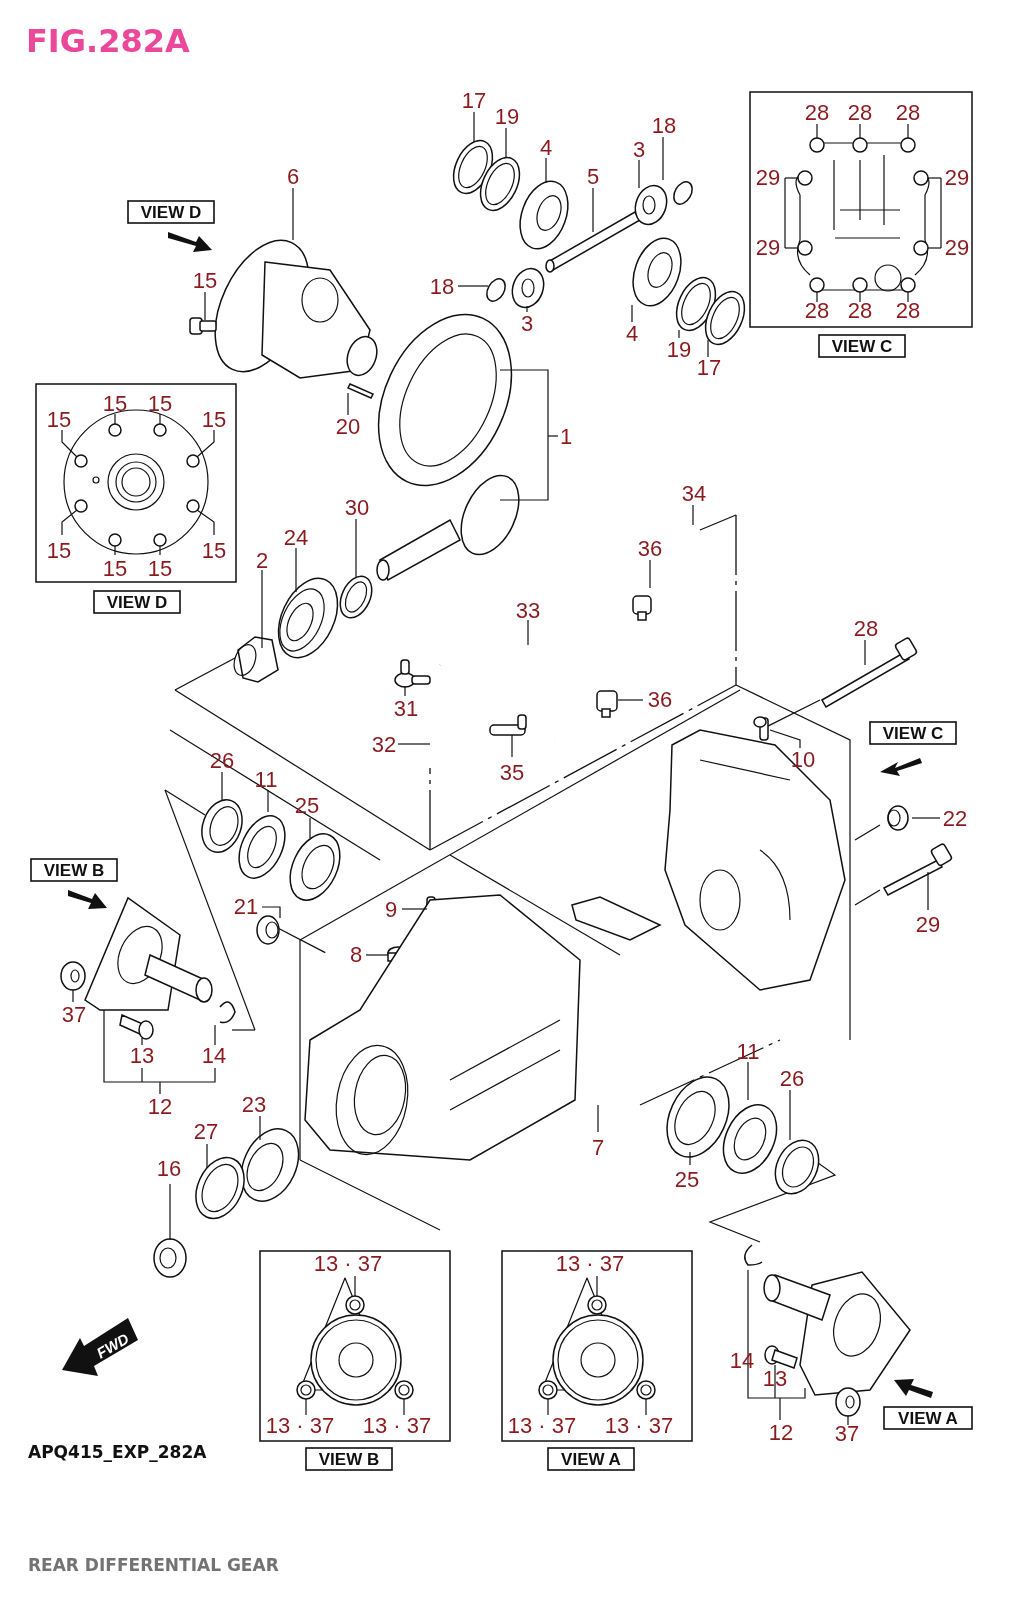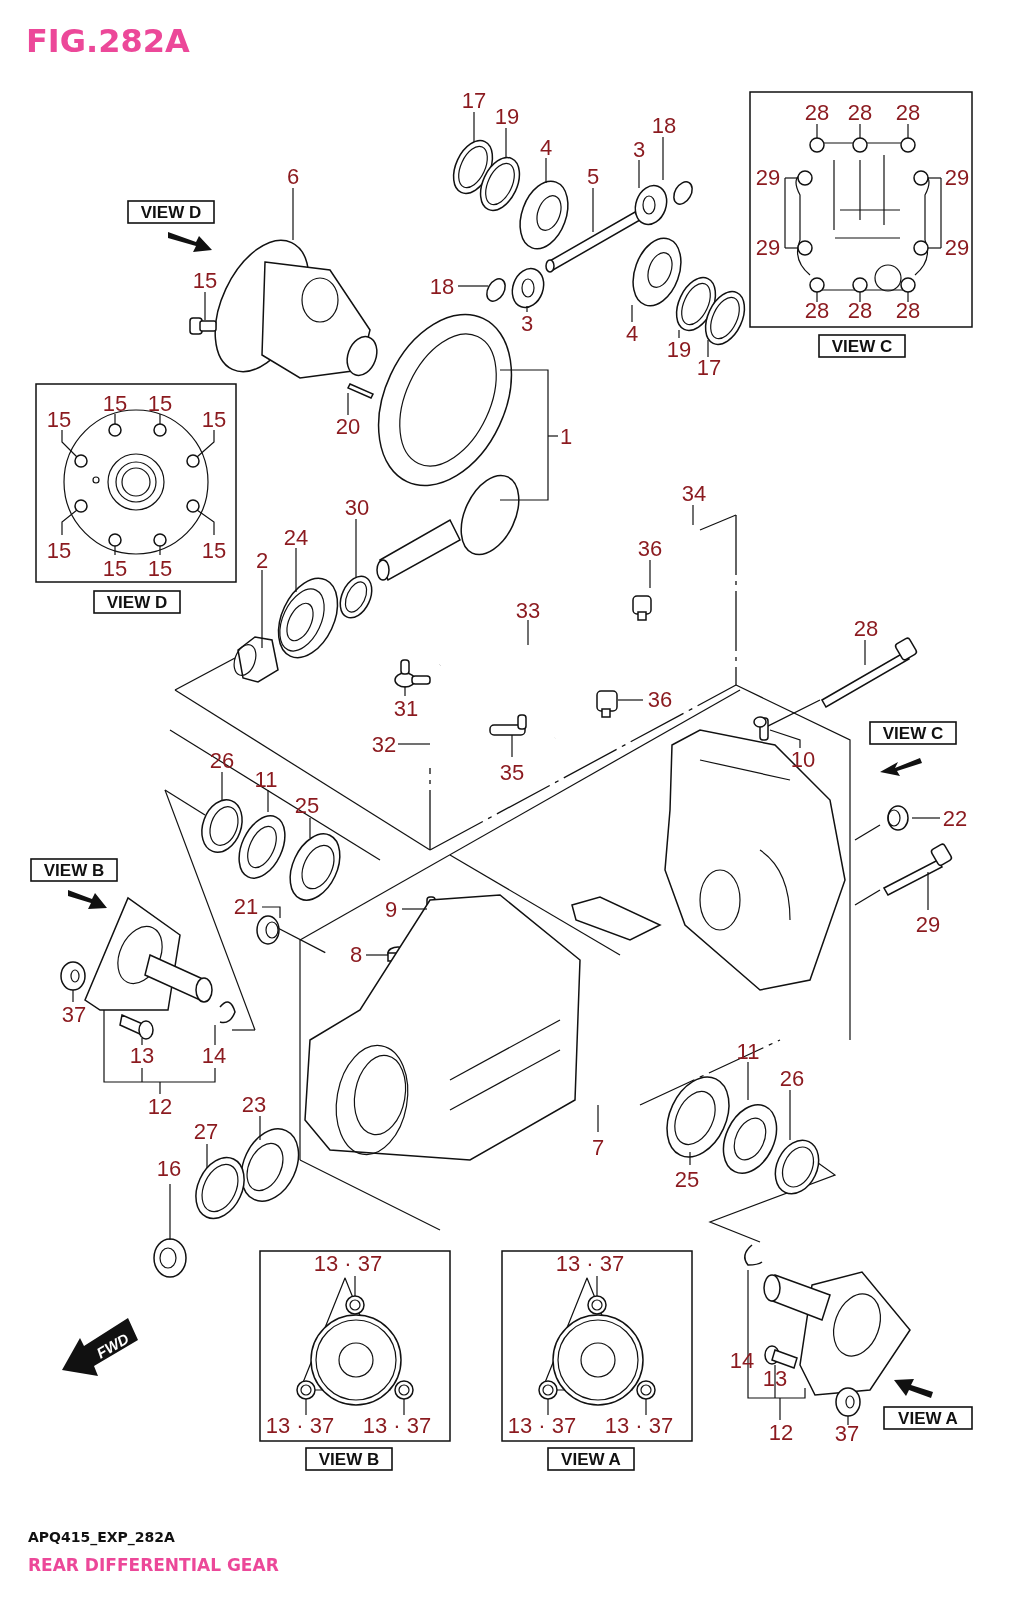--- a/index.html
+++ b/index.html
@@ -1,19 +1,19 @@
 <!DOCTYPE html>
 <html><head>
 <meta charset="utf-8">
 <style>
   html,body{margin:0;padding:0;background:#fff;}
   body{width:1024px;height:1600px;position:relative;overflow:hidden;font-family:"Liberation Sans",sans-serif;}
   #fig-title{position:absolute;left:26px;top:22px;font-family:"DejaVu Sans",sans-serif;font-weight:bold;font-size:32px;color:#ec4899;letter-spacing:0px;}
-  #code{position:absolute;left:28px;top:1529px;font-family:"DejaVu Sans",sans-serif;font-weight:bold;font-size:14px;color:#111;}
-  #desc{position:absolute;left:28px;top:1555px;font-family:"DejaVu Sans",sans-serif;font-weight:bold;font-size:17px;color:#ec4899;}
+  #code{position:absolute;left:28px;top:1442px;font-family:"DejaVu Sans",sans-serif;font-weight:bold;font-size:17px;color:#111;}
+  #desc{position:absolute;left:28px;top:1555px;font-family:"DejaVu Sans",sans-serif;font-weight:bold;font-size:17px;color:#737373;}
   svg#diagram{position:absolute;left:0;top:0;}
   .ln{stroke:#111;stroke-width:1.6;fill:none;}
   .lt{stroke:#111;stroke-width:1.2;fill:none;}
   .dash{stroke:#111;stroke-width:1.3;fill:none;stroke-dasharray:60 6 4 6;}
   .part{stroke:#111;stroke-width:1.5;fill:#fff;}
   .lbl{fill:#8b1a1f;font-family:"Liberation Sans",sans-serif;font-size:22px;}
   .vbox{fill:#fff;stroke:#111;stroke-width:1.6;}
   .vtxt{font-family:"Liberation Sans",sans-serif;font-weight:bold;font-size:17px;fill:#111;}
   .box{fill:none;stroke:#111;stroke-width:1.5;}
 </style>

